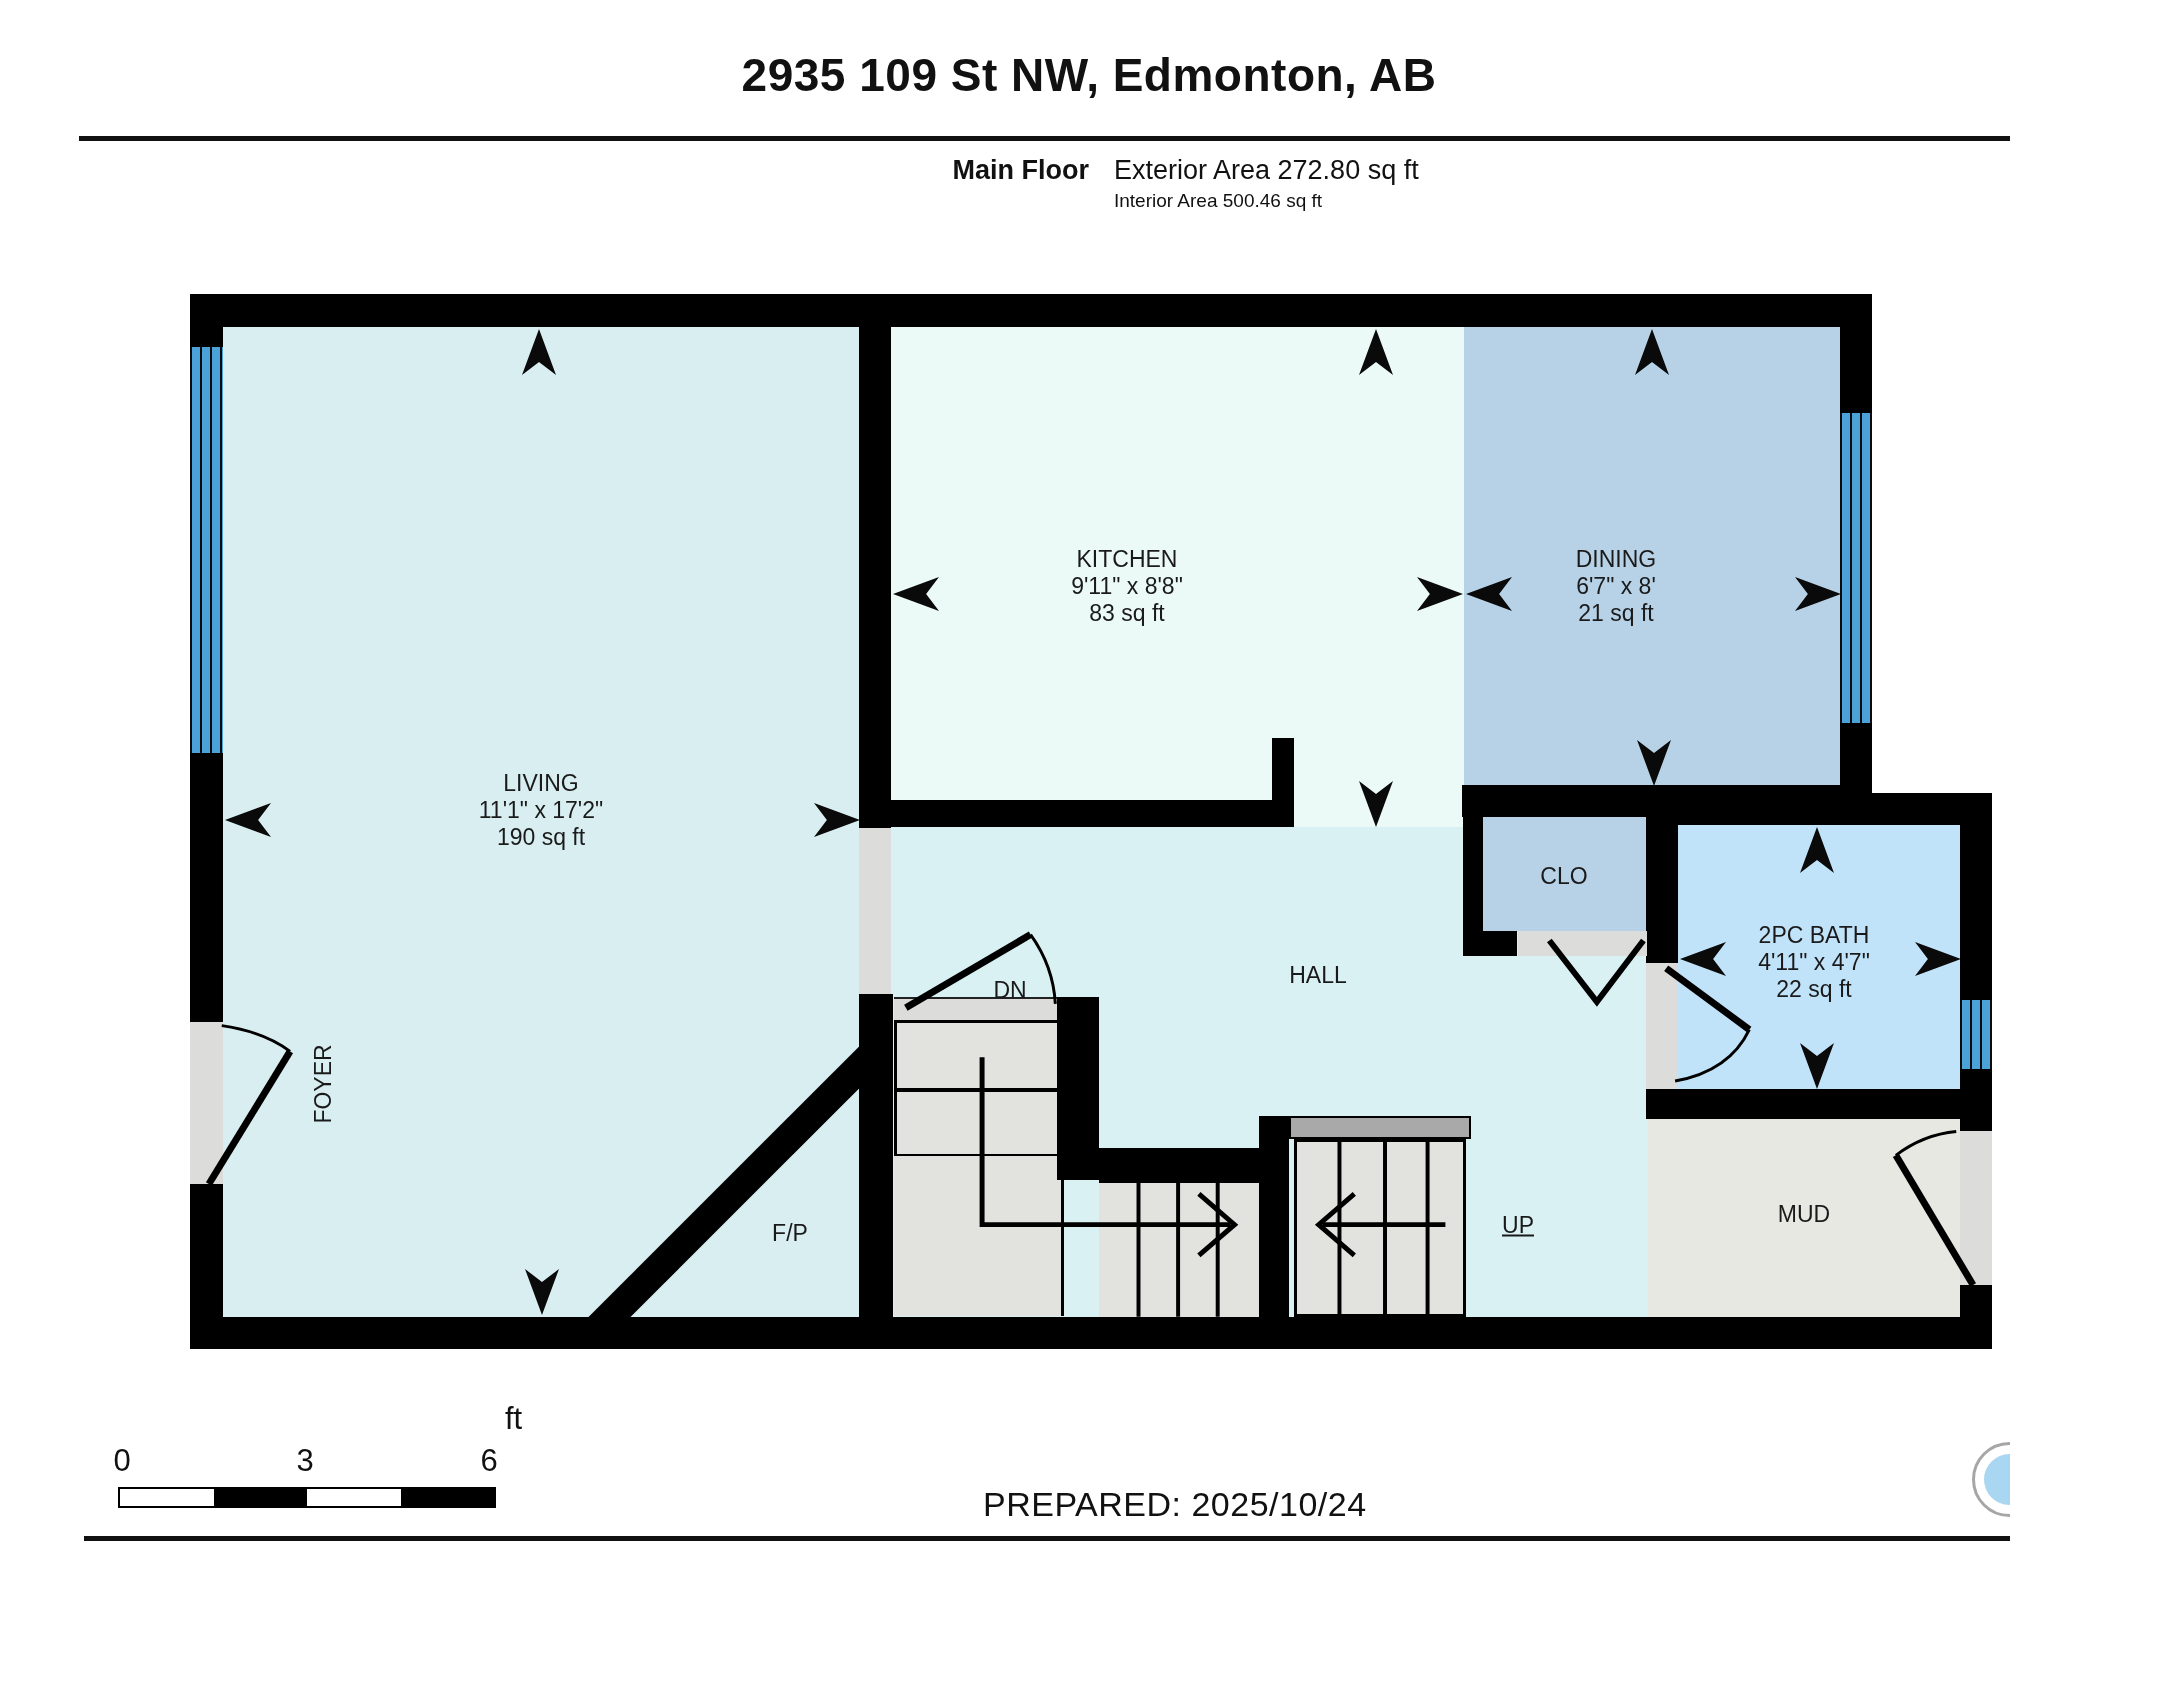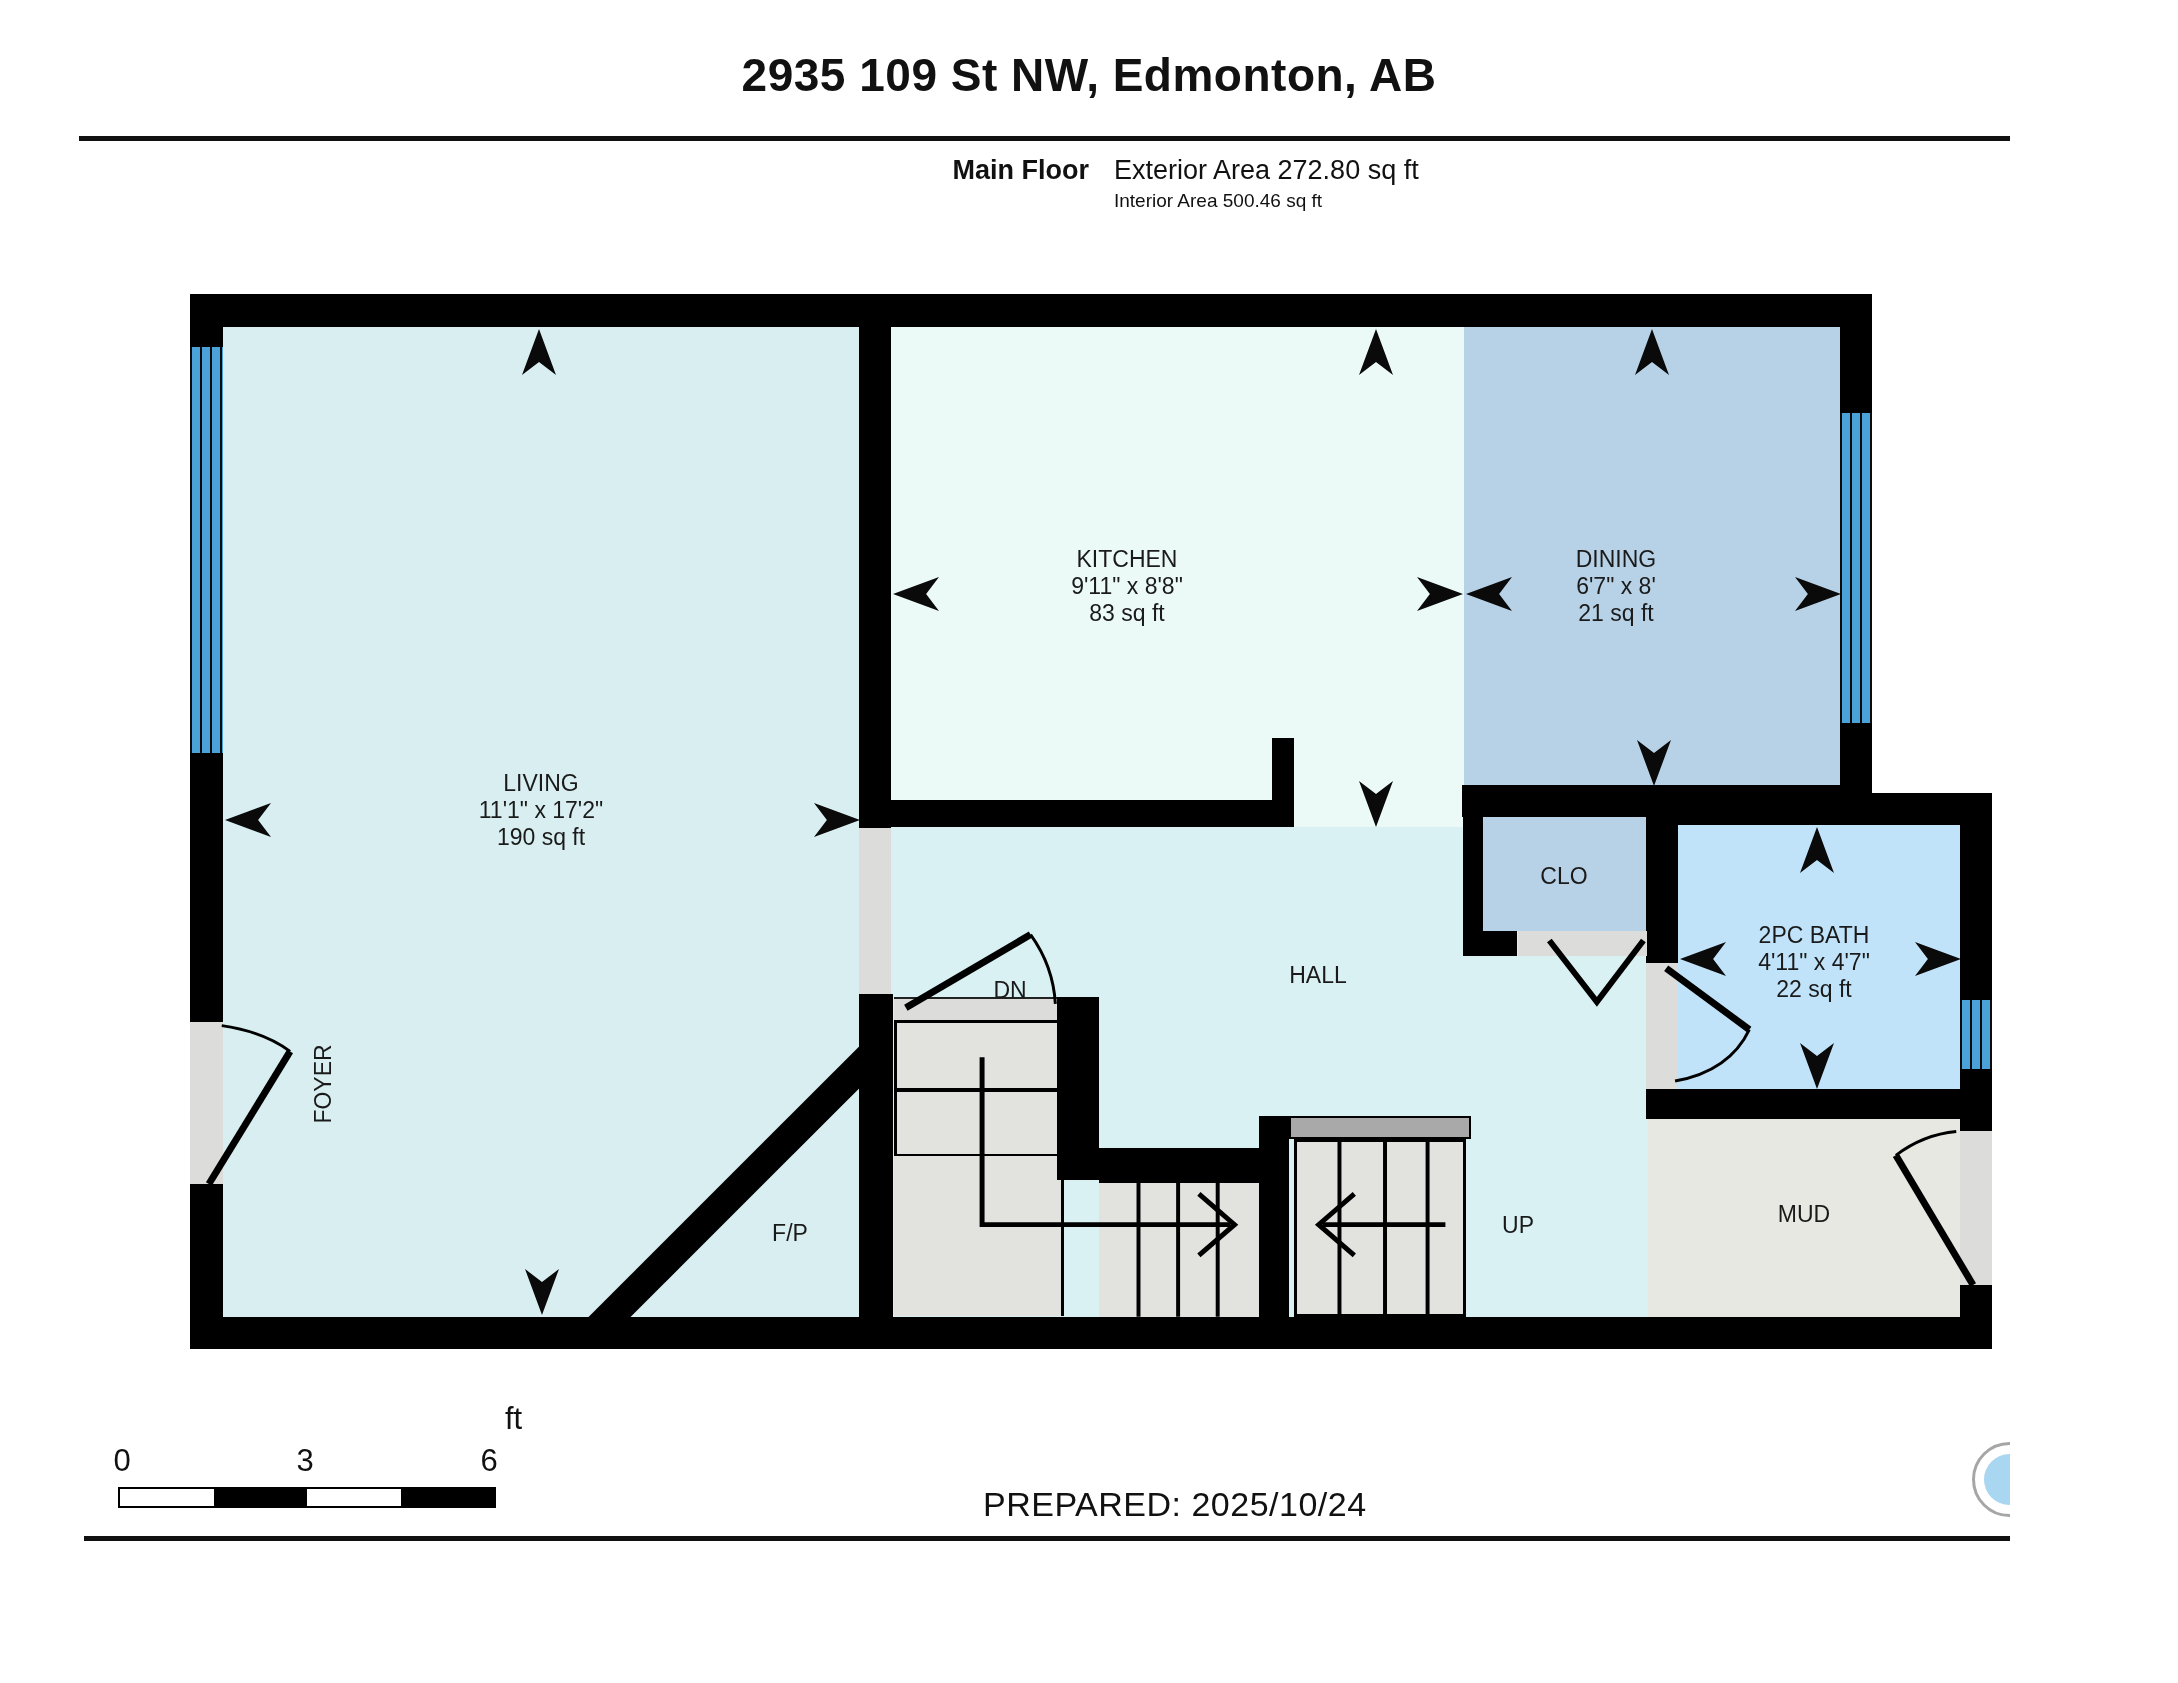--- a/index.html
+++ b/index.html
@@ -178,21 +178,21 @@
     <div>2PC BATH</div>
     <div>4'11" x 4'7"</div>
     <div>22 sq ft</div>
   </div>
   <div class="rlabel" style="left:1564px;top:876px;">CLO</div>
   <div class="rlabel" style="left:1318px;top:975px;">HALL</div>
   <div class="rlabel" id="lab-foyer" style="left:323px;top:1084px;">FOYER</div>
   <div class="rlabel" style="left:790px;top:1233px;">F/P</div>
   <div class="rlabel" style="left:1804px;top:1214px;">MUD</div>
   <div class="rlabel" style="left:1010px;top:990px;">DN</div>
-  <div class="rlabel" style="left:1518px;top:1225px;">UP</div>
+  <div class="rlabel" style="left:1518px;top:1225px;text-decoration:underline;">UP</div>
 
   <div id="sb-num0" style="left:122px;">0</div>
   <div id="sb-num3" style="left:305px;">3</div>
   <div id="sb-num6" style="left:489px;">6</div>
   <div class="abs" id="sb-bar">
     <div class="sb-w"></div>
     <div class="sb-b"></div>
     <div class="sb-w"></div>
     <div class="sb-b"></div>
   </div>

